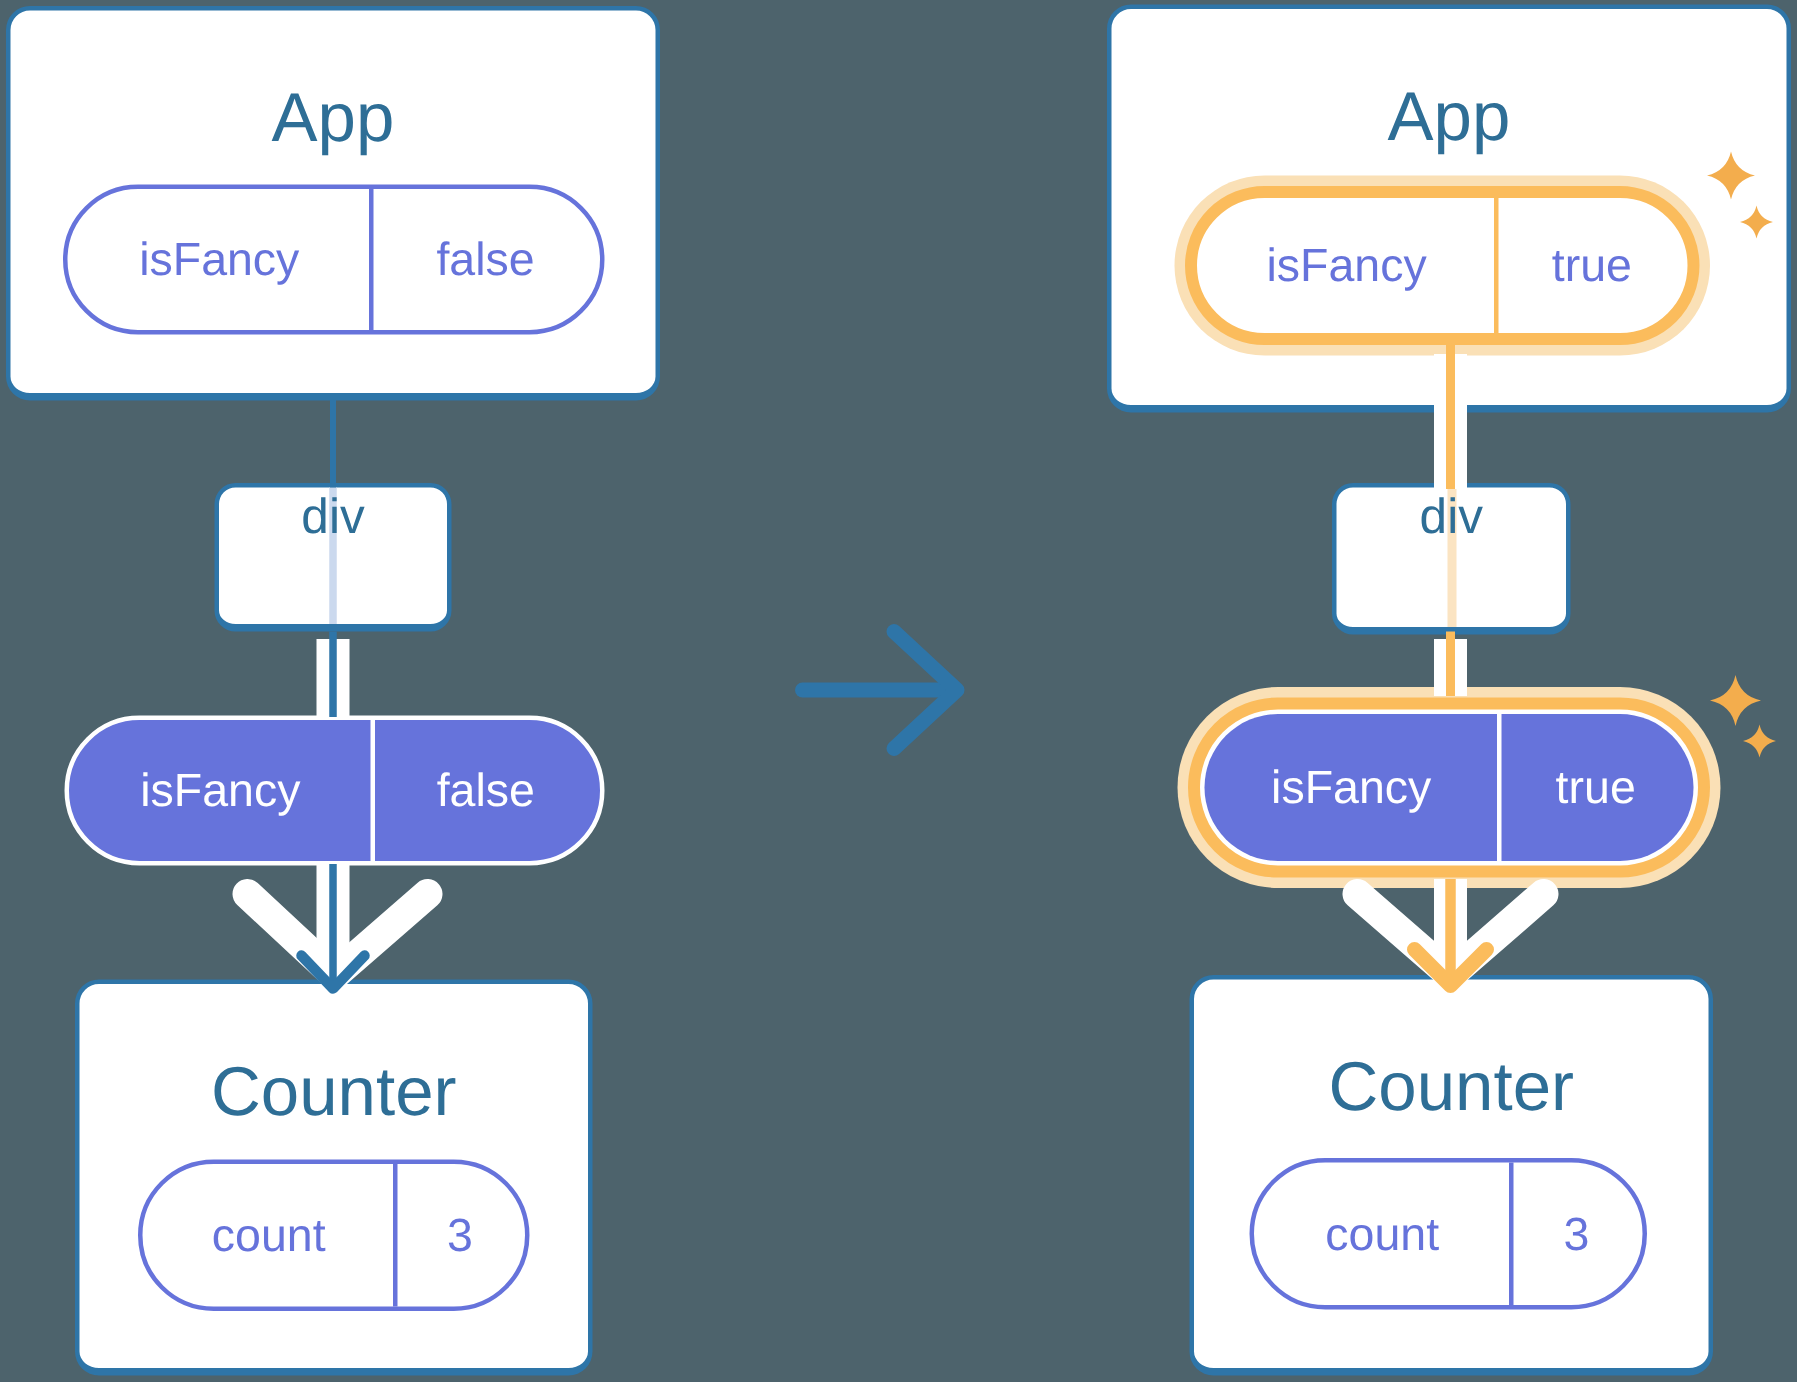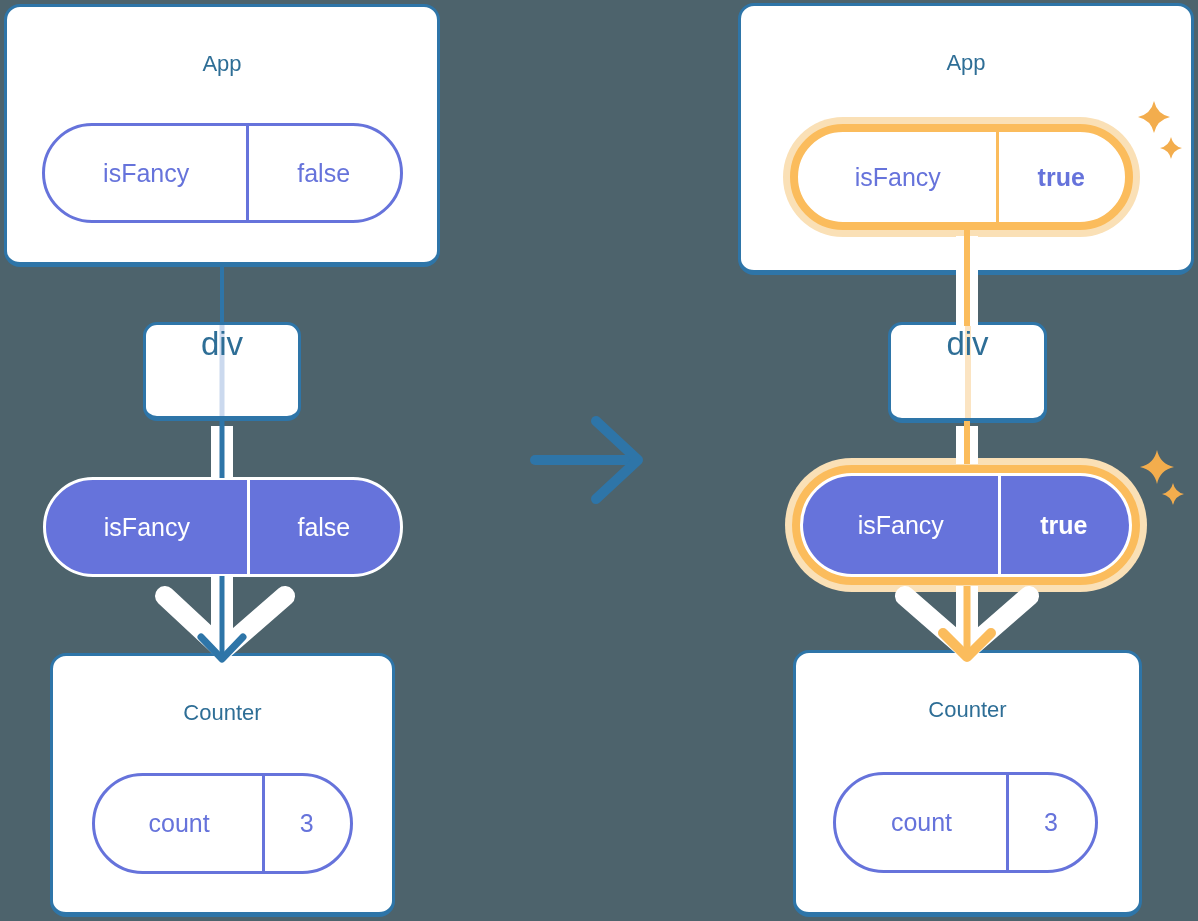--- a/index.html
+++ b/index.html
@@ -1,38 +1,38 @@
 <!DOCTYPE html>
 <html><head>
 <meta charset="utf-8">
 <style>
   html,body{margin:0;padding:0;background:#4D636C;}
   .stage{position:relative;width:1198px;height:921px;background:#4D636C;overflow:hidden;
          font-family:"Liberation Sans", sans-serif;}
   .card{position:absolute;background:#fff;border:3px solid #2E75A8;border-bottom-width:5px;
         border-radius:16px;box-sizing:border-box;}
   .card-title{position:absolute;top:44px;left:0;right:0;text-align:center;
-              font-size:22px;font-weight:500;color:#2E6E96;}
+              font-size:46px;font-weight:500;color:#2E6E96;}
   .node-box{position:absolute;background:#fff;border:3px solid #2E75A8;border-bottom-width:5px;
             border-radius:14px;box-sizing:border-box;display:flex;justify-content:center;}
   .node-label{position:relative;z-index:2;font-size:33px;font-weight:500;color:#2E6E96;}
   .thru-line{position:absolute;left:50%;top:0;bottom:0;transform:translateX(-50%);width:5px;z-index:1;}
   .thru-blue{background:#CBD9EE;}
   .thru-orange{background:#FBE4C2;width:6px;}
   .pill{position:absolute;box-sizing:border-box;display:flex;}
   .outline-pill{background:#fff;border:3px solid #6673DB;border-radius:60px;color:#6673DB;}
   .solid-pill{background:#6673DB;border:3px solid #fff;border-radius:60px;color:#fff;}
   .fancy-outline{background:#fff;border:8px solid #FBBC5C;border-radius:60px;color:#6673DB;
                  box-shadow:0 0 0 7px #FAE0B6;}
   .fancy-solid-outer{position:absolute;box-sizing:border-box;background:#fff;border:8px solid #FBBC5C;
                  border-radius:60px;box-shadow:0 0 0 7px #FAE0B6;}
   .fancy-solid-inner{position:absolute;inset:3px;background:#6673DB;border-radius:50px;
                  display:flex;color:#fff;}
-  .seg{display:flex;align-items:center;justify-content:center;font-size:25px;}
-  .seg.bold{font-weight:700;}
+  .seg{display:flex;align-items:center;justify-content:center;font-size:31px;}
+  .seg.bold{font-weight:400;}
   .pill-divider{position:absolute;top:0;bottom:0;width:3px;}
   .div-purple{background:#6673DB;}
   .div-white{background:#fff;}
   .div-orange{background:#FBBC5C;}
   .overlay{position:absolute;inset:0;z-index:5;pointer-events:none;}
 </style>
 </head>
 <body>
 
 <div class="stage">

